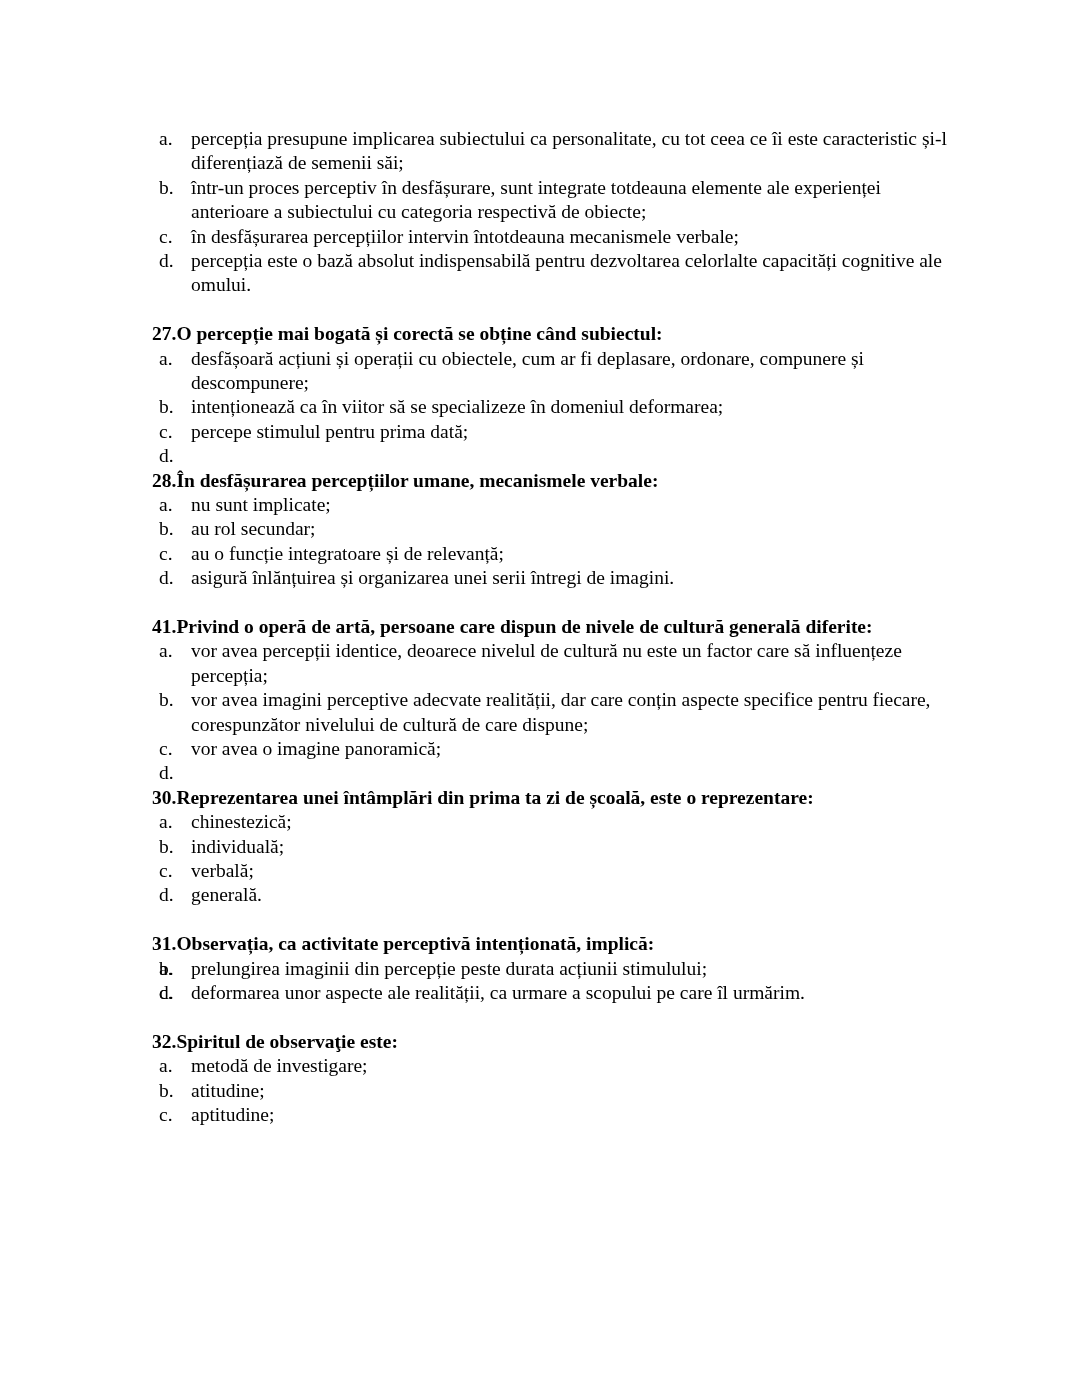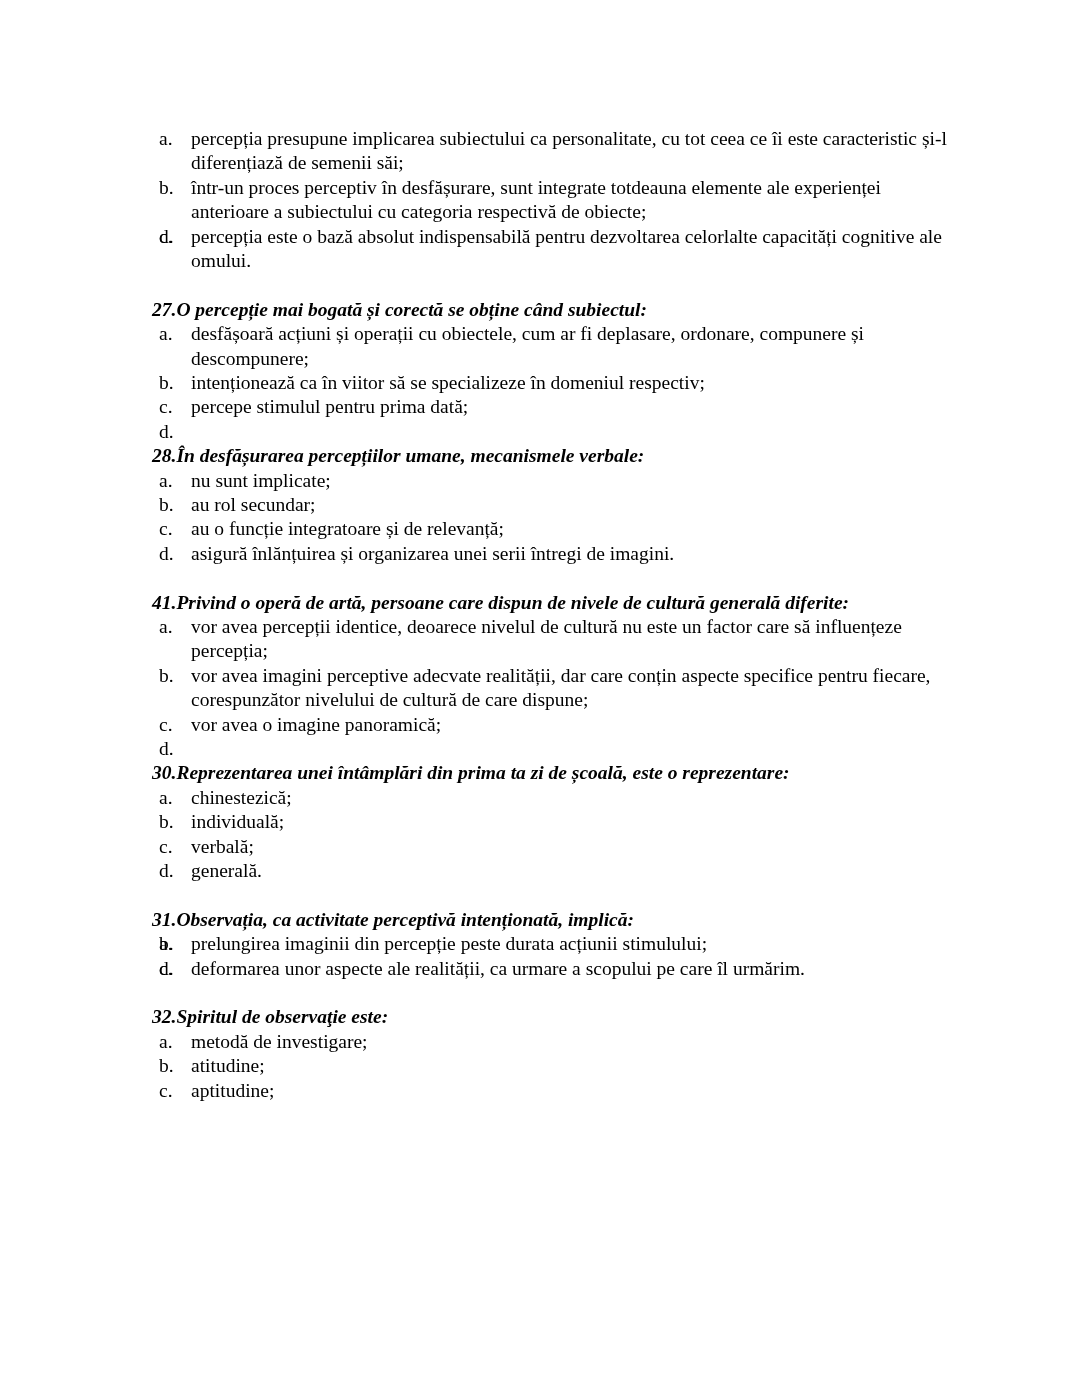--- a/index.html
+++ b/index.html
@@ -4,46 +4,46 @@
 <style>
   html, body { margin: 0; padding: 0; background: #ffffff; }
   body {
     width: 1080px; height: 1397px; position: relative; overflow: hidden;
     font-family: "Liberation Serif", "DejaVu Serif", serif;
     color: #000000;
     font-size: 19.5px;
   }
   .page { position: absolute; left: 0; top: 127px; width: 1080px; }
   .block { margin-left: 152px; width: 800px; }
-  .q-title { font-weight: bold; line-height: 24.4px; height: 24.4px; white-space: nowrap; font-style: italic; }
+  .q-title { font-weight: bold; line-height: 24.4px; height: 24.4px; white-space: nowrap; }
   .opts { list-style: none; margin: 0; padding: 0; }
   .opt { position: relative; padding-left: 39px; line-height: 24.4px; }
   .opt .lbl { position: absolute; left: 7px; top: 0; }
   .gap { height: 24.4px; }
 </style>
 </head>
 <body>
 
 <div class="page">
 
   <div class="block">
     <ul class="opts">
       <li class="opt"><span class="lbl">a.</span><span>percepția presupune implicarea  subiectului  ca personalitate, cu tot ceea ce îi este caracteristic și-l diferențiază de semenii săi;</span></li>
       <li class="opt"><span class="lbl">b.</span><span>într-un proces perceptiv în desfășurare, sunt integrate totdeauna elemente ale experienței anterioare a subiectului cu categoria respectivă de obiecte;</span></li>
-      <li class="opt"><span class="lbl">c.</span></li>
+      <li class="opt"><span class="lbl">c.</span><span>în desfășurarea percepțiilor intervin întotdeauna mecanismele verbale;</span></li>
       <li class="opt"><span class="lbl">d.</span><span>percepția este o bază absolut indispensabilă pentru dezvoltarea celorlalte capacități cognitive ale omului.</span></li>
     </ul>
   </div>
   <div class="gap"></div>
 
   <div class="block">
     <div class="q-title">27.O percepție mai bogată și corectă se obține când subiectul:</div>
     <ul class="opts">
       <li class="opt"><span class="lbl">a.</span><span>desfășoară acțiuni și operații cu obiectele, cum ar fi deplasare, ordonare, compunere și descompunere;</span></li>
-      <li class="opt"><span class="lbl">b.</span><span>intenționează ca în viitor să se specializeze în domeniul respectiv;</span></li>
+      <li class="opt"><span class="lbl">b.</span><span>intenționează ca în viitor să se specializeze în domeniul deformarea;</span></li>
       <li class="opt"><span class="lbl">c.</span><span>percepe stimulul pentru prima dată;</span></li>
       <li class="opt"><span class="lbl">d.</span></li>
     </ul>
   </div>
   <div class="gap"></div>
 
   <div class="block">
     <div class="q-title">28.În desfășurarea percepțiilor umane, mecanismele verbale:</div>
     <ul class="opts">
       <li class="opt"><span class="lbl">a.</span><span>nu sunt implicate;</span></li>

